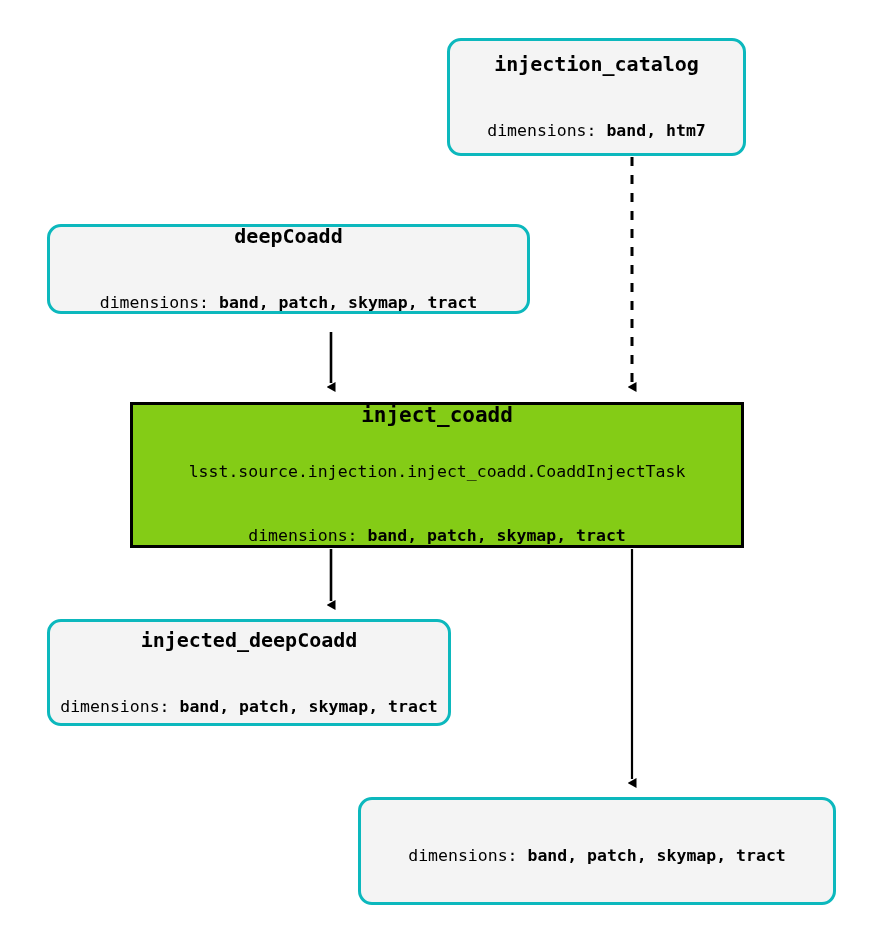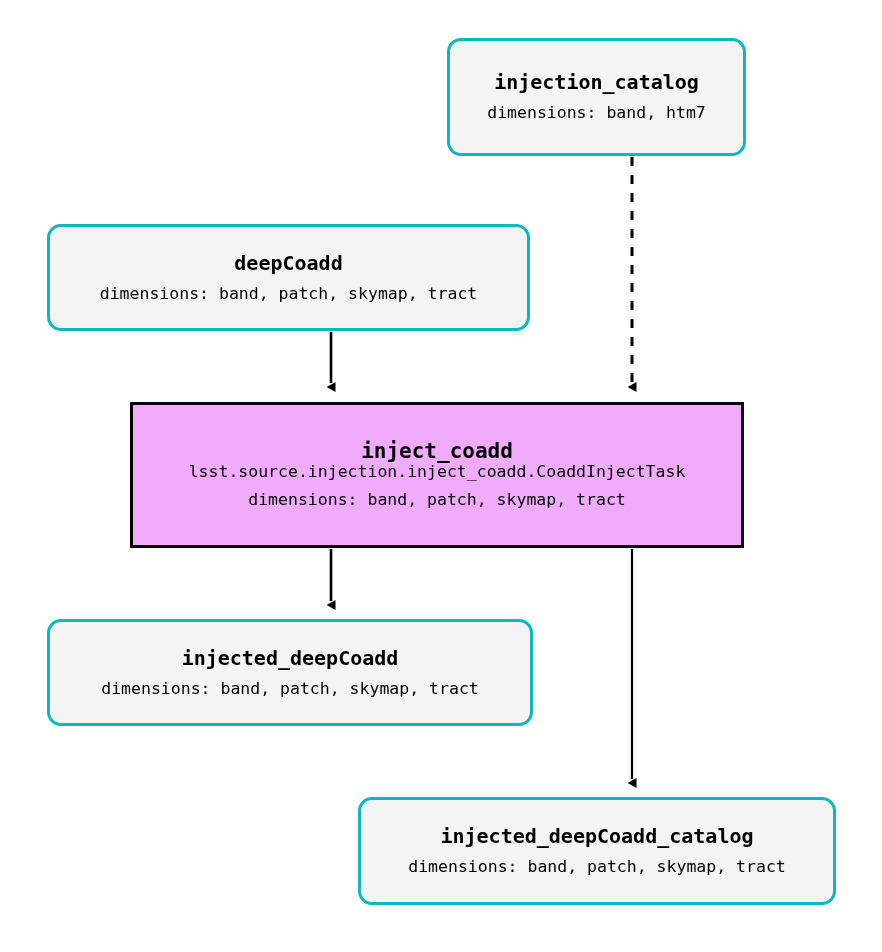--- a/index.html
+++ b/index.html
@@ -37,30 +37,31 @@
   
   .node {
     position: absolute;
     z-index: 2;
     box-sizing: border-box;
     display: flex;
     flex-direction: column;
     align-items: center;
     justify-content: center;
     text-align: center;
+    gap: 36px;
   }
 
   .node.dataset {
     background: #f4f4f4;
     border: 3.5px solid #0cb8bd;
     border-radius: 14px;
   }
 
   .node.task {
-    background: #f0abfc;
+    background: #84cc16;
     border: 3px solid #000000;
     border-radius: 0;
   }
 
   .node-title {
     font-weight: bold;
     color: #000000;
     letter-spacing: 0px;
     line-height: 1.1;
     white-space: nowrap;
@@ -83,34 +84,35 @@
     white-space: nowrap;
     margin-top: 11px;
   }
 
   .node.task .node-dims { margin-top: 9px; }
 
   .dims-label {
   }
   .dims-values {
     font-style: normal;
+    font-weight: bold;
   }
 
   
   #node-injection-catalog {
     left: 447px;  top: 38px;   width: 299px; height: 118px;
   }
   #node-deepcoadd {
-    left: 47px;   top: 224px;  width: 483px; height: 107px;
+    left: 47px;   top: 224px;  width: 483px; height: 90px;
   }
   #node-inject-coadd {
     left: 130px;  top: 402px;  width: 614px; height: 146px;
   }
   #node-injected-deepcoadd {
-    left: 47px;   top: 619px;  width: 486px; height: 107px;
+    left: 47px;   top: 619px;  width: 404px; height: 107px;
   }
   #node-injected-deepcoadd-catalog {
     left: 358px;  top: 797px;  width: 478px; height: 108px;
   }
 </style>
 </head>
 <body>
 
 <div id="diagram">
 
@@ -165,20 +167,19 @@
 
   <div class="node dataset" id="node-injected-deepcoadd">
     <div class="node-title">injected_deepCoadd</div>
     <div class="node-dims">
       <span class="dims-label">dimensions:</span>
       <span class="dims-values">band, patch, skymap, tract</span>
     </div>
   </div>
 
   <div class="node dataset" id="node-injected-deepcoadd-catalog">
-    <div class="node-title">injected_deepCoadd_catalog</div>
     <div class="node-dims">
       <span class="dims-label">dimensions:</span>
       <span class="dims-values">band, patch, skymap, tract</span>
     </div>
   </div>
 
 </div>
 
 </body></html>

